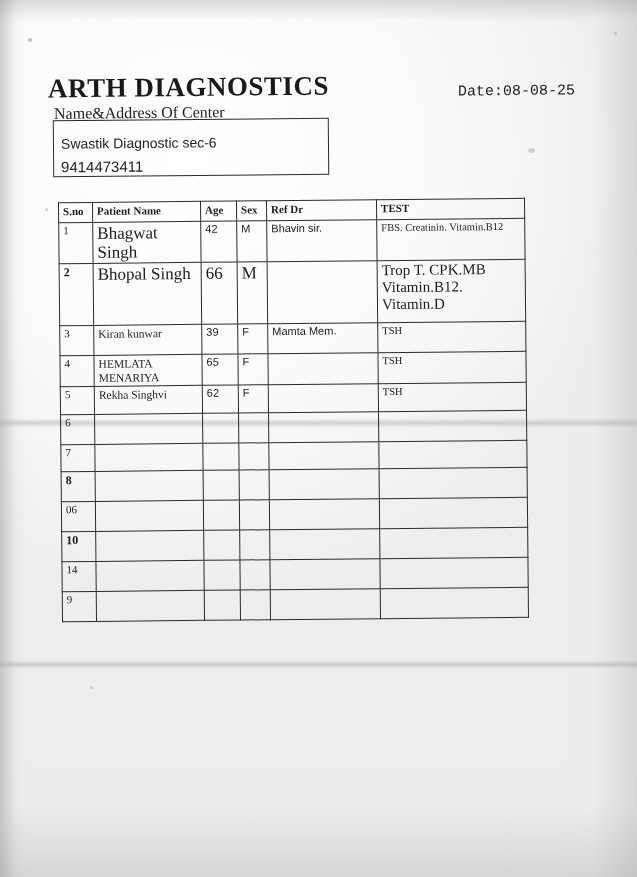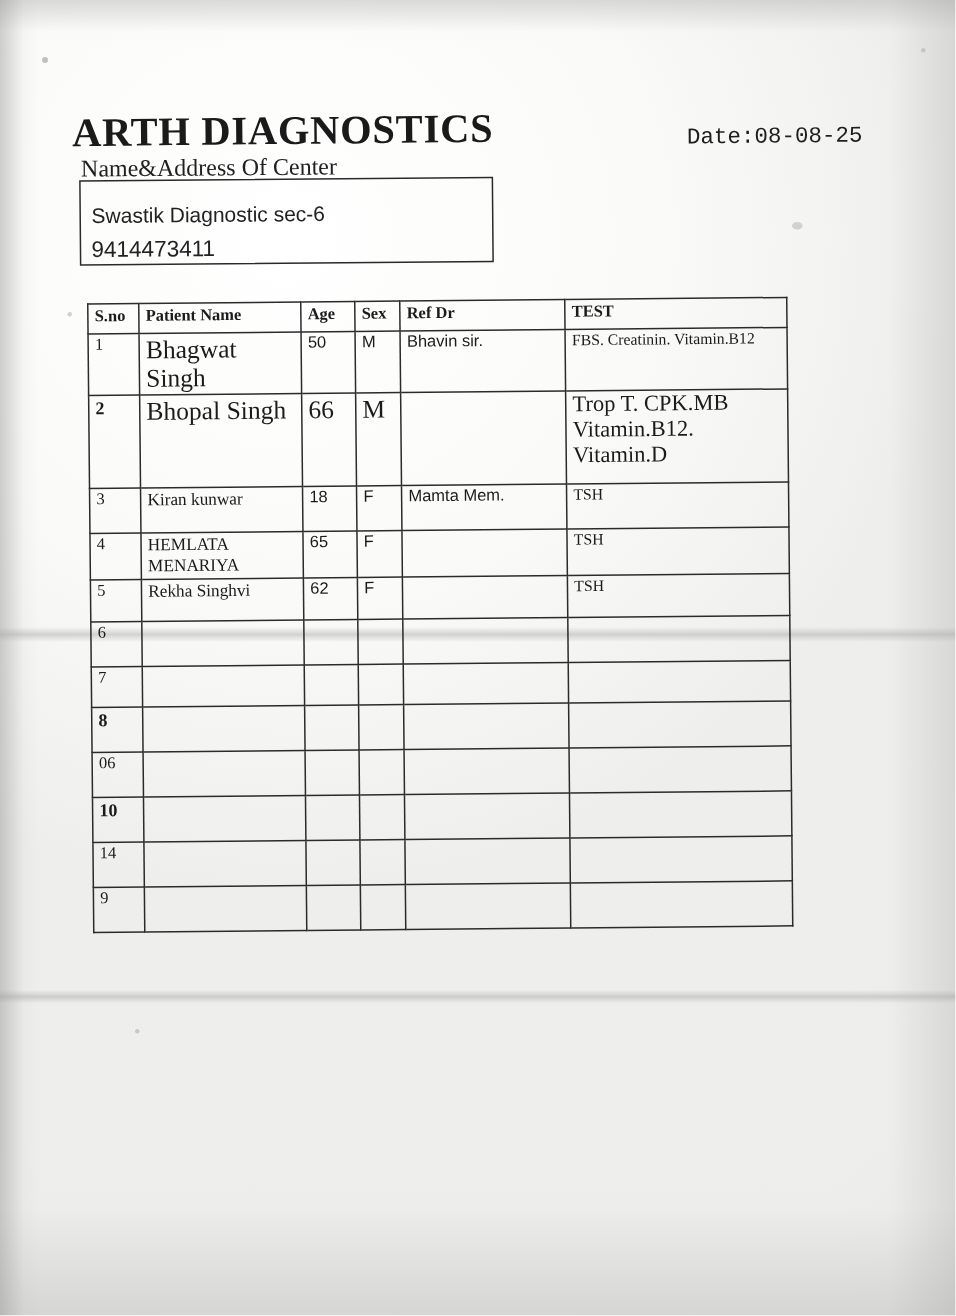--- a/index.html
+++ b/index.html
@@ -217,37 +217,37 @@
           <th>Age</th>
           <th>Sex</th>
           <th>Ref Dr</th>
           <th>TEST</th>
         </tr>
       </thead>
       <tbody>
         <tr class="row-tall">
           <td>1</td>
           <td class="hw-big">Bhagwat Singh</td>
-          <td class="hw">50</td>
+          <td class="hw">42</td>
           <td class="hw">M</td>
           <td class="hw">Bhavin sir.</td>
           <td class="hw-test">FBS. Creatinin. Vitamin.B12</td>
         </tr>
         <tr style="height:62px;">
           <td class="sno-b">2</td>
           <td class="hw-big">Bhopal Singh</td>
           <td class="hw-big">66</td>
           <td class="hw-big">M</td>
           <td class="hw"></td>
           <td class="hw-med">Trop T. CPK.MB Vitamin.B12. Vitamin.D</td>
         </tr>
         <tr class="row-med">
           <td>3</td>
           <td class="hw-sm">Kiran kunwar</td>
-          <td class="hw">18</td>
+          <td class="hw">39</td>
           <td class="hw">F</td>
           <td class="hw">Mamta Mem.</td>
           <td class="hw-test">TSH</td>
         </tr>
         <tr class="row-med">
           <td>4</td>
           <td class="hw-sm">HEMLATA MENARIYA</td>
           <td class="hw">65</td>
           <td class="hw">F</td>
           <td class="hw"></td>

